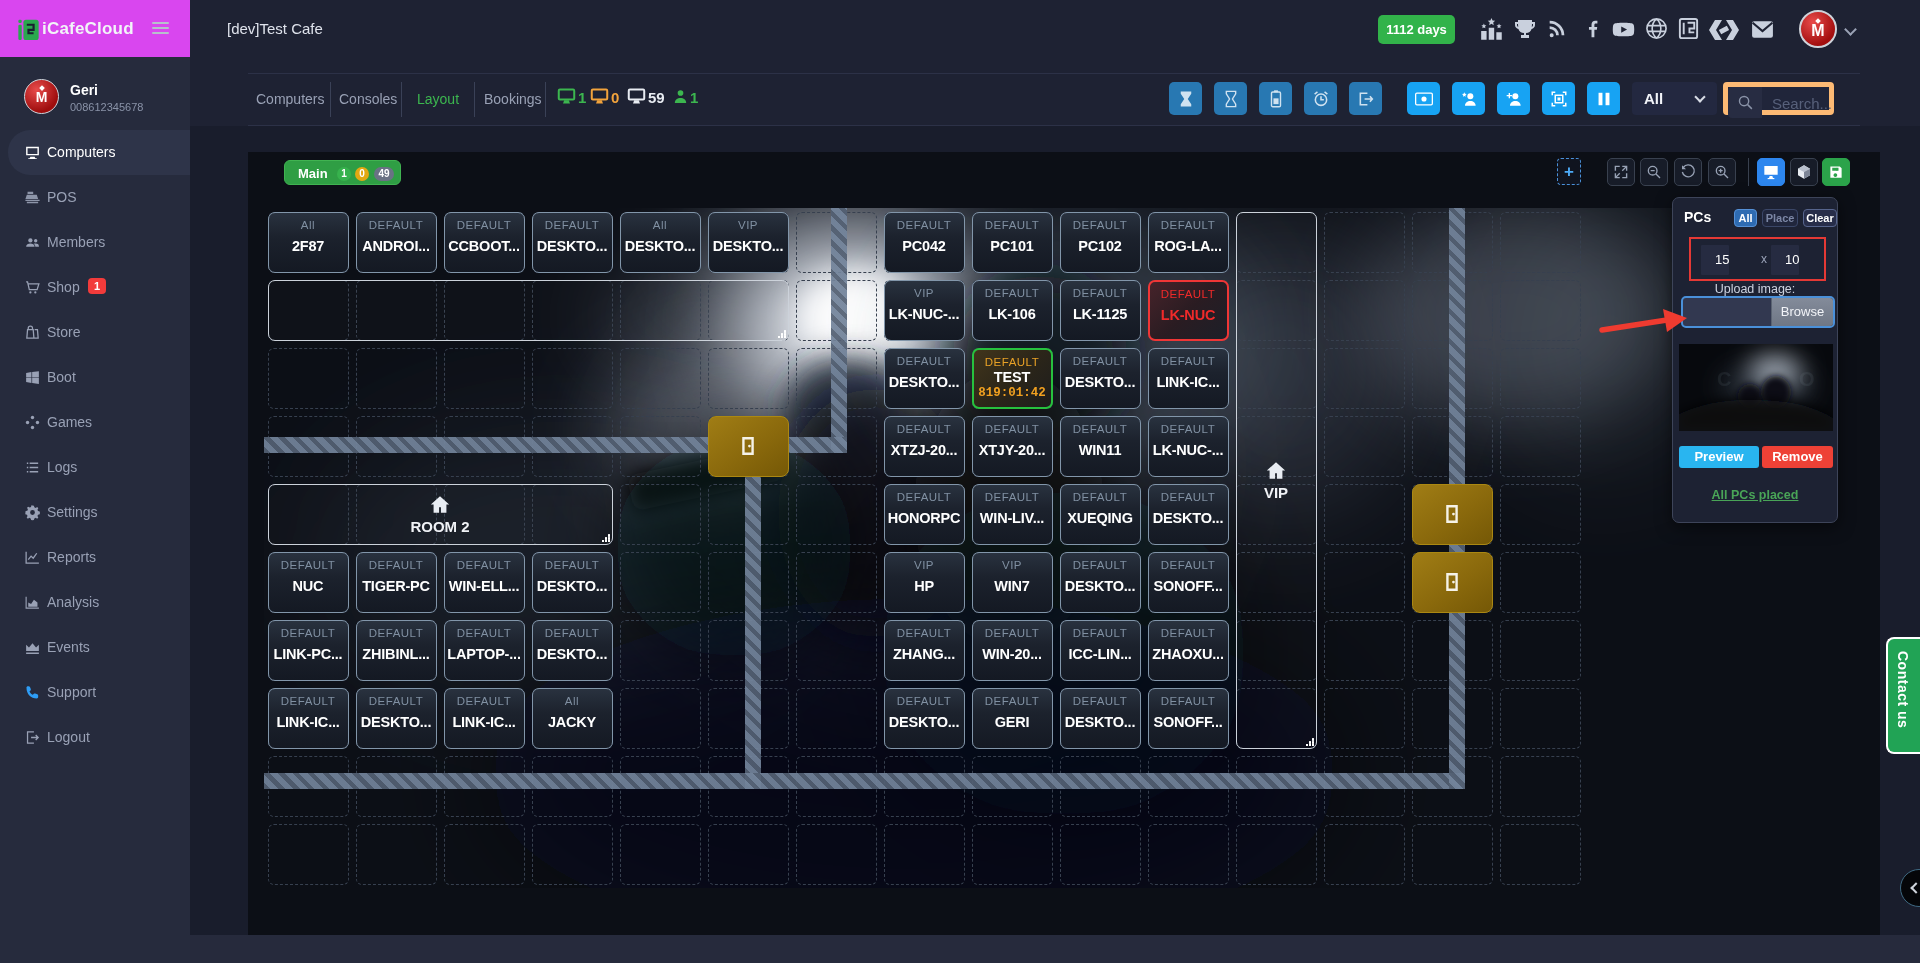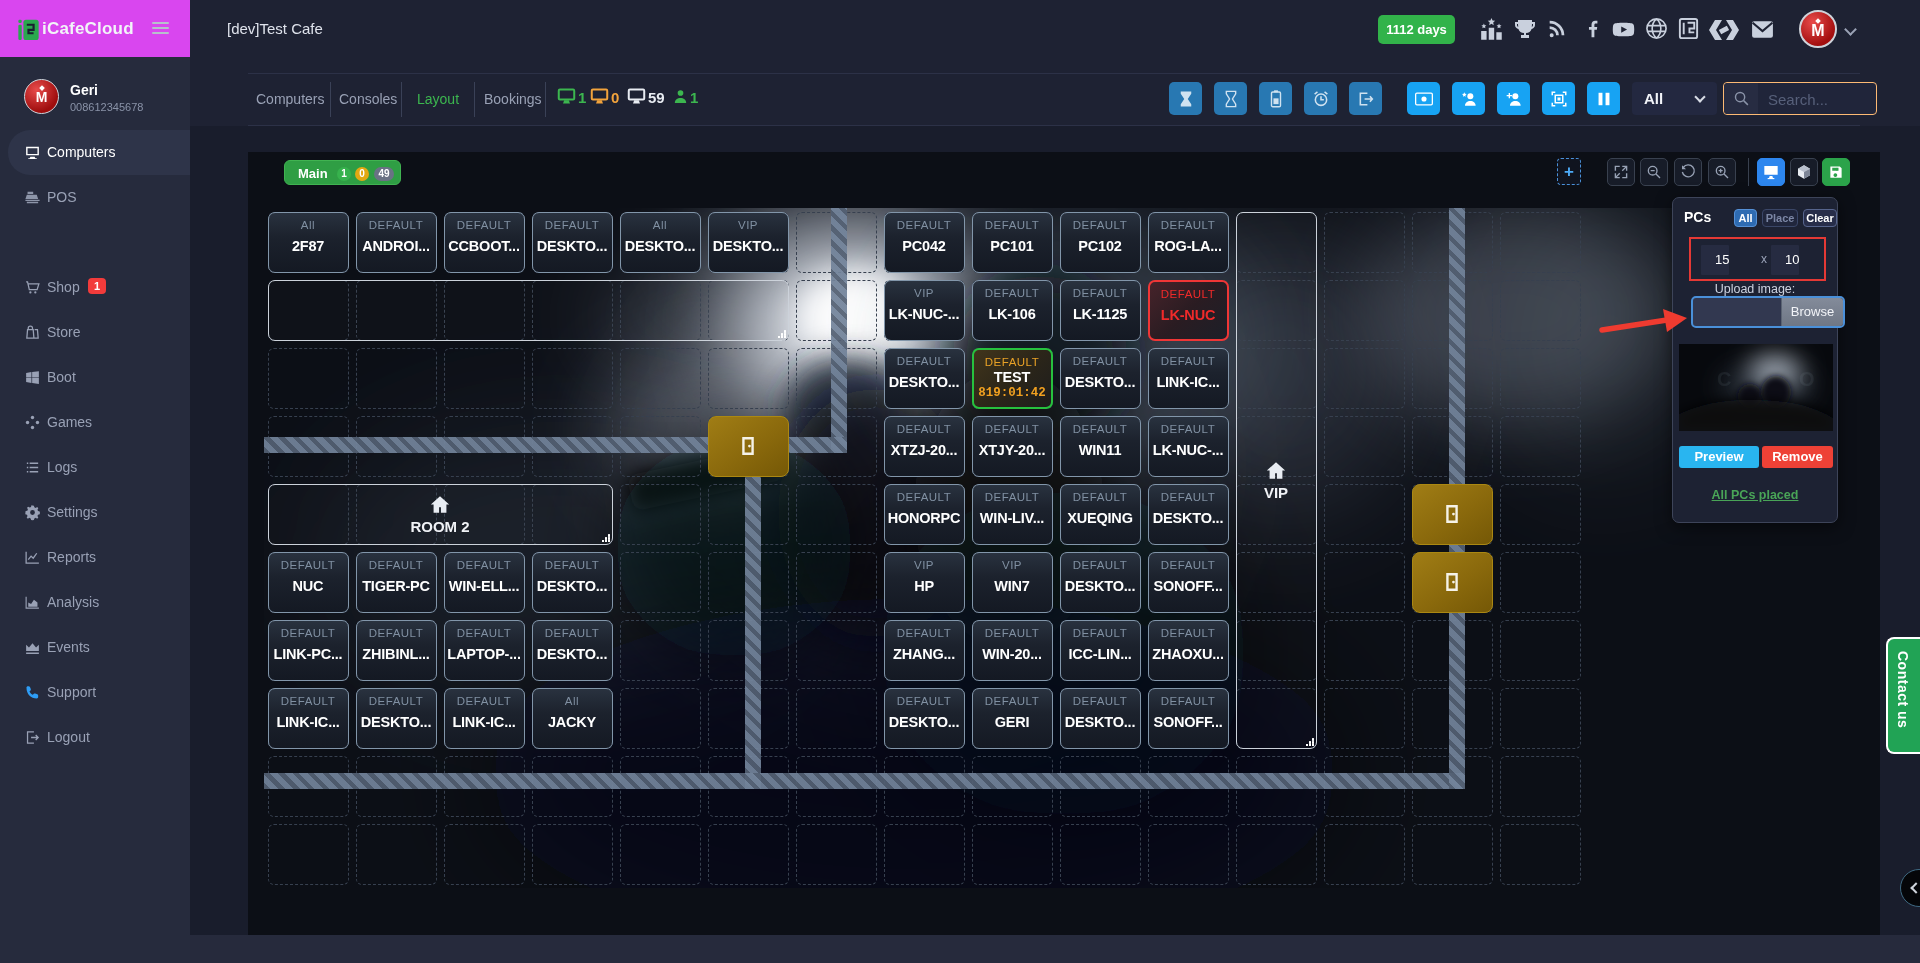--- a/index.html
+++ b/index.html
@@ -47,21 +47,21 @@
 .tab { position:absolute; top:34px; font-size:14px; color:#99a1b5; }
 .tsep { position:absolute; top:25px; width:1px; height:35px; background:#3a4157; }
 .cnt { position:absolute; top:32px; font-weight:700; font-size:15px; }
 .tbtn { position:absolute; top:25px; width:33px; height:33px; border-radius:5px; }
 .g1 { background:#2878b2; }
 .g2 { background:#17a3f3; }
 .tbtn svg { position:absolute; left:50%; top:50%; transform:translate(-50%,-50%); }
 #allsel { position:absolute; left:1442px; top:25px; width:85px; height:33px; background:#232840; border-radius:4px;
   color:#f2f4f8; font-size:15px; font-weight:700; line-height:33px; padding-left:12px; }
 #allsel .chev { position:absolute; right:13px; top:11px; width:8px; height:8px; border-right:2px solid #d8dce5; border-bottom:2px solid #d8dce5; transform:rotate(45deg); }
-#search { position:absolute; left:1533px; top:25px; width:154px; height:33px; background:#20253a; border-radius:4px; border:1px solid #fdba74; }
+#search { position:absolute; left:1533px; top:25px; width:111px; height:33px; background:#20253a; border-radius:4px; border:5px solid #fdba74; }
 #search .icbox { position:absolute; left:0; top:0; width:34px; height:31px; background:#272c42; border-radius:4px 0 0 4px; }
 #search .ph { position:absolute; left:44px; top:8px; color:#57607a; font-size:15px; }
 
 
 #canvas { position:absolute; left:248px; top:152px; width:1632px; height:783px; background:#0c0f16; overflow:hidden; }
 #mainpill { position:absolute; left:36px; top:8px; width:117px; height:25px; background:#2f9e44; border:1px solid #40b351; border-radius:6px; }
 #mainpill .t { position:absolute; left:13px; top:5px; color:#fff; font-weight:700; font-size:13px; }
 .mbadge { position:absolute; top:5.5px; height:14px; min-width:14px; border-radius:7px; color:#fff; font-size:10px; font-weight:700;
   text-align:center; line-height:14px; padding:0 2px; }
 
@@ -107,21 +107,21 @@
 #pcs .title { position:absolute; left:11px; top:11px; color:#fff; font-weight:700; font-size:14px; }
 .pbtn { position:absolute; top:11px; height:18px; border-radius:4px; font-size:11px; font-weight:700; text-align:center; line-height:16px; }
 #ball { left:61px; width:23px; background:#2e6bb2; border:1px solid #5590d6; color:#fff; }
 #bplace { left:89px; width:36px; background:#20263c; border:1px solid #3a4667; color:#7c87a5; }
 #bclear { left:130px; width:34px; background:#272d49; border:1px solid #56648c; color:#fff; }
 #redrect { position:absolute; left:16px; top:39px; width:137px; height:44px; border:2px solid #e53935; }
 .numin { position:absolute; top:47px; width:28px; height:30px; background:#262b41; border-radius:1px;
   color:#fff; font-size:13px; line-height:30px; padding-left:14px; }
 #xsep { position:absolute; left:88px; top:54px; color:#9aa3b8; font-size:12px; }
 #upl { position:absolute; left:0; right:0; top:84px; text-align:center; color:#cdd3e0; font-size:12.5px; }
-#fctl { position:absolute; left:18px; top:98px; width:154px; height:32px; border:2px solid #4a90d9; border-radius:5px; background:#323850; }
+#fctl { position:absolute; left:8px; top:98px; width:154px; height:32px; border:2px solid #4a90d9; border-radius:5px; background:#323850; }
 #browse { position:absolute; right:0; top:0; width:62px; height:28px; background:linear-gradient(180deg,#838b9a,#6f7785);
   color:#f2f4f8; font-size:13px; text-align:center; line-height:28px; border-left:1px solid #5a6372; border-radius:0 3px 3px 0; }
 #pimg { position:absolute; left:6px; top:146px; width:154px; height:87px; background:#07090d; overflow:hidden; }
 #pvbtn { position:absolute; left:6px; top:248px; width:80px; height:22px; background:#29b5f0; border-radius:3px;
   color:#fff; font-weight:700; font-size:13px; text-align:center; line-height:22px; }
 #rmbtn { position:absolute; left:89px; top:248px; width:71px; height:22px; background:#ee4136; border-radius:3px;
   color:#fff; font-weight:700; font-size:13px; text-align:center; line-height:22px; }
 #placed { position:absolute; left:0; right:0; top:290px; text-align:center; color:#49a457; font-weight:700; font-size:12.5px;text-decoration:underline; }
 
 
@@ -198,20 +198,28 @@
       <svg viewBox="0 0 24 24" class="mi">
         <path fill="currentColor" d="M3 4h18v12H3zM5 6v8h14V6zm4 12h6l1 2h2v1H6v-1h2z"></path>
       </svg>
       <span class="mtext">Computers</span>
     </div>
 <div class="mitem" style="top:118px">
       <svg viewBox="0 0 24 24" class="mi">
         <path fill="currentColor" d="M5 4h8v3H5zm-1 4h14l2 6H2zm-2 7h20v2H2zm2 3h16v2H4z" opacity=".9"></path>
       </svg>
       <span class="mtext">POS</span>
+    </div>
+<div class="mitem" style="top:163px">
+      <svg viewBox="0 0 24 24" class="mi">
+        <circle cx="9" cy="9" r="3" fill="currentColor"></circle>
+        <circle cx="16.5" cy="9.5" r="2.4" fill="currentColor"></circle>
+        <path fill="currentColor" d="M3 18c0-3 3-4.5 6-4.5s6 1.5 6 4.5zm13 0c0-2-1-3.3-2.4-4.1 1-.3 2-.4 2.9-.4 2.2 0 4.5 1.1 4.5 3.4V18z"></path>
+      </svg>
+      <span class="mtext">Members</span>
     </div>
 <div class="mitem" style="top:208px">
       <svg viewBox="0 0 24 24" class="mi">
         <path fill="none" stroke="currentColor" stroke-width="1.8" d="M3 4h2l2.5 11h11L21 7H6"></path>
         <circle cx="9" cy="19" r="1.6" fill="currentColor"></circle>
         <circle cx="16" cy="19" r="1.6" fill="currentColor"></circle>
       </svg>
       <span class="mtext">Shop</span>
       <span class="badge1">1</span>
     </div>

